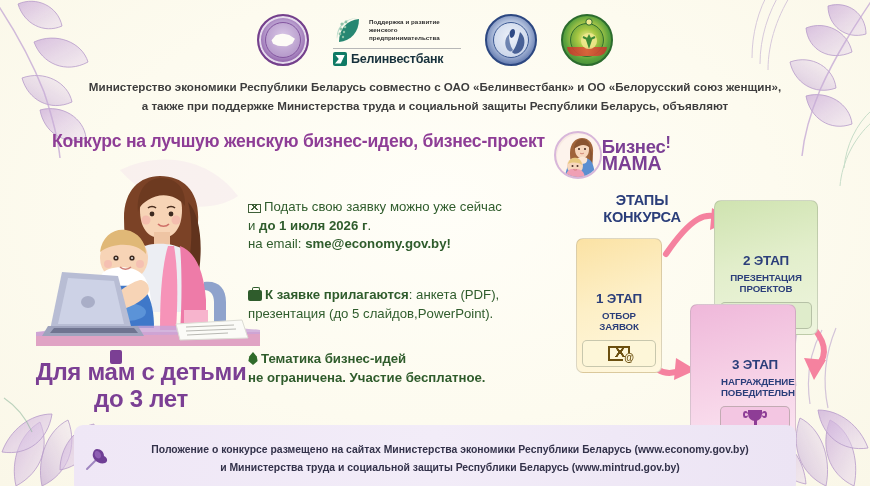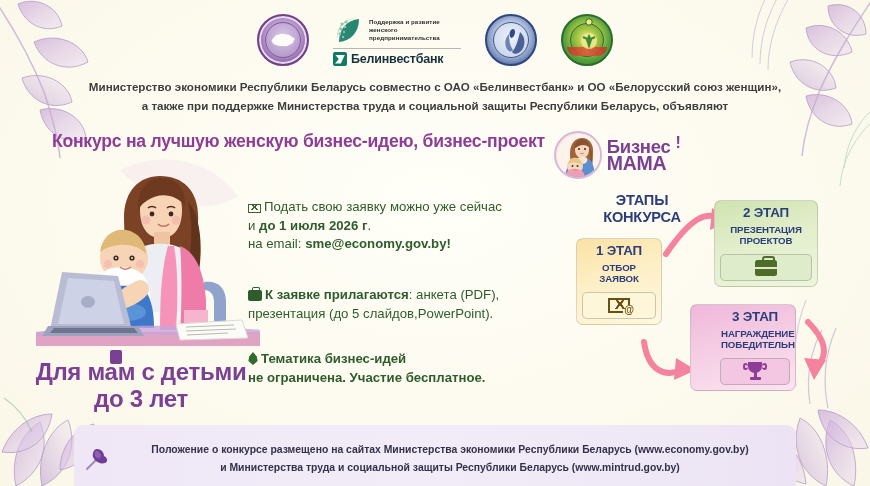--- a/index.html
+++ b/index.html
@@ -102,21 +102,21 @@
 
   
   #title-row{
     position:absolute; top:131px; left:52px; width:790px;
     display:flex; align-items:flex-start; gap:9px;
   }
   #title-main{
     font-size:17.6px; font-weight:700; color:#8e3d96;
     letter-spacing:-.25px; white-space:nowrap;
   }
-  #bm-logo{ display:flex; align-items:center; gap:5px; }
+  #bm-logo{ display:flex; align-items:center; }
   #bm-circle{
     width:48px;height:48px;border-radius:50%;
     background:radial-gradient(circle at 50% 45%, #fdf6ef 0%, #f6e7e0 70%, #e8d2e2 100%);
     border:2.5px solid #d8b7da; position:relative; overflow:hidden; flex:none;
   }
   #bm-text{ line-height:.92; }
   #bm-l1{ font-size:18.5px; font-weight:700; color:#7b3f94; letter-spacing:-.3px;}
   #bm-l2{ font-size:19.5px; font-weight:700; color:#7b3f94; letter-spacing:-.3px;}
   #bm-excl{ font-size:16px;font-weight:700;color:#7b3f94; align-self:flex-start; margin-top:3px;}
 
@@ -163,21 +163,21 @@
   
   #stages-title{
     position:absolute; left:578px; top:192px; width:128px; text-align:center;
     color:#2b3e7a; font-weight:700; font-size:14.6px; line-height:1.16;
     letter-spacing:-.2px;
   }
   .stage{
     position:absolute; border-radius:7px; overflow:hidden;
     border:1px solid rgba(120,120,120,.25);
   }
-  .stage .body{ padding:5px 6px 3px; text-align:center; }
+  .stage .body{ padding:5px 6px 3px; text-align:center;margin-top:48px; }
   .stage .num{ font-weight:700; font-size:13.4px; color:#2b3e7a; letter-spacing:-.2px; line-height:1.1;}
   .stage .cap{
     font-weight:700; font-size:9.7px; color:#2b3e7a; line-height:1.2;
     margin-top:3px; letter-spacing:-.1px;
   }
   .stage .iconbox{
     margin:4px 5px 5px; border-radius:5px; height:27px;
     display:flex; align-items:center; justify-content:center;
     border:1px solid rgba(120,130,110,.4);
   }

